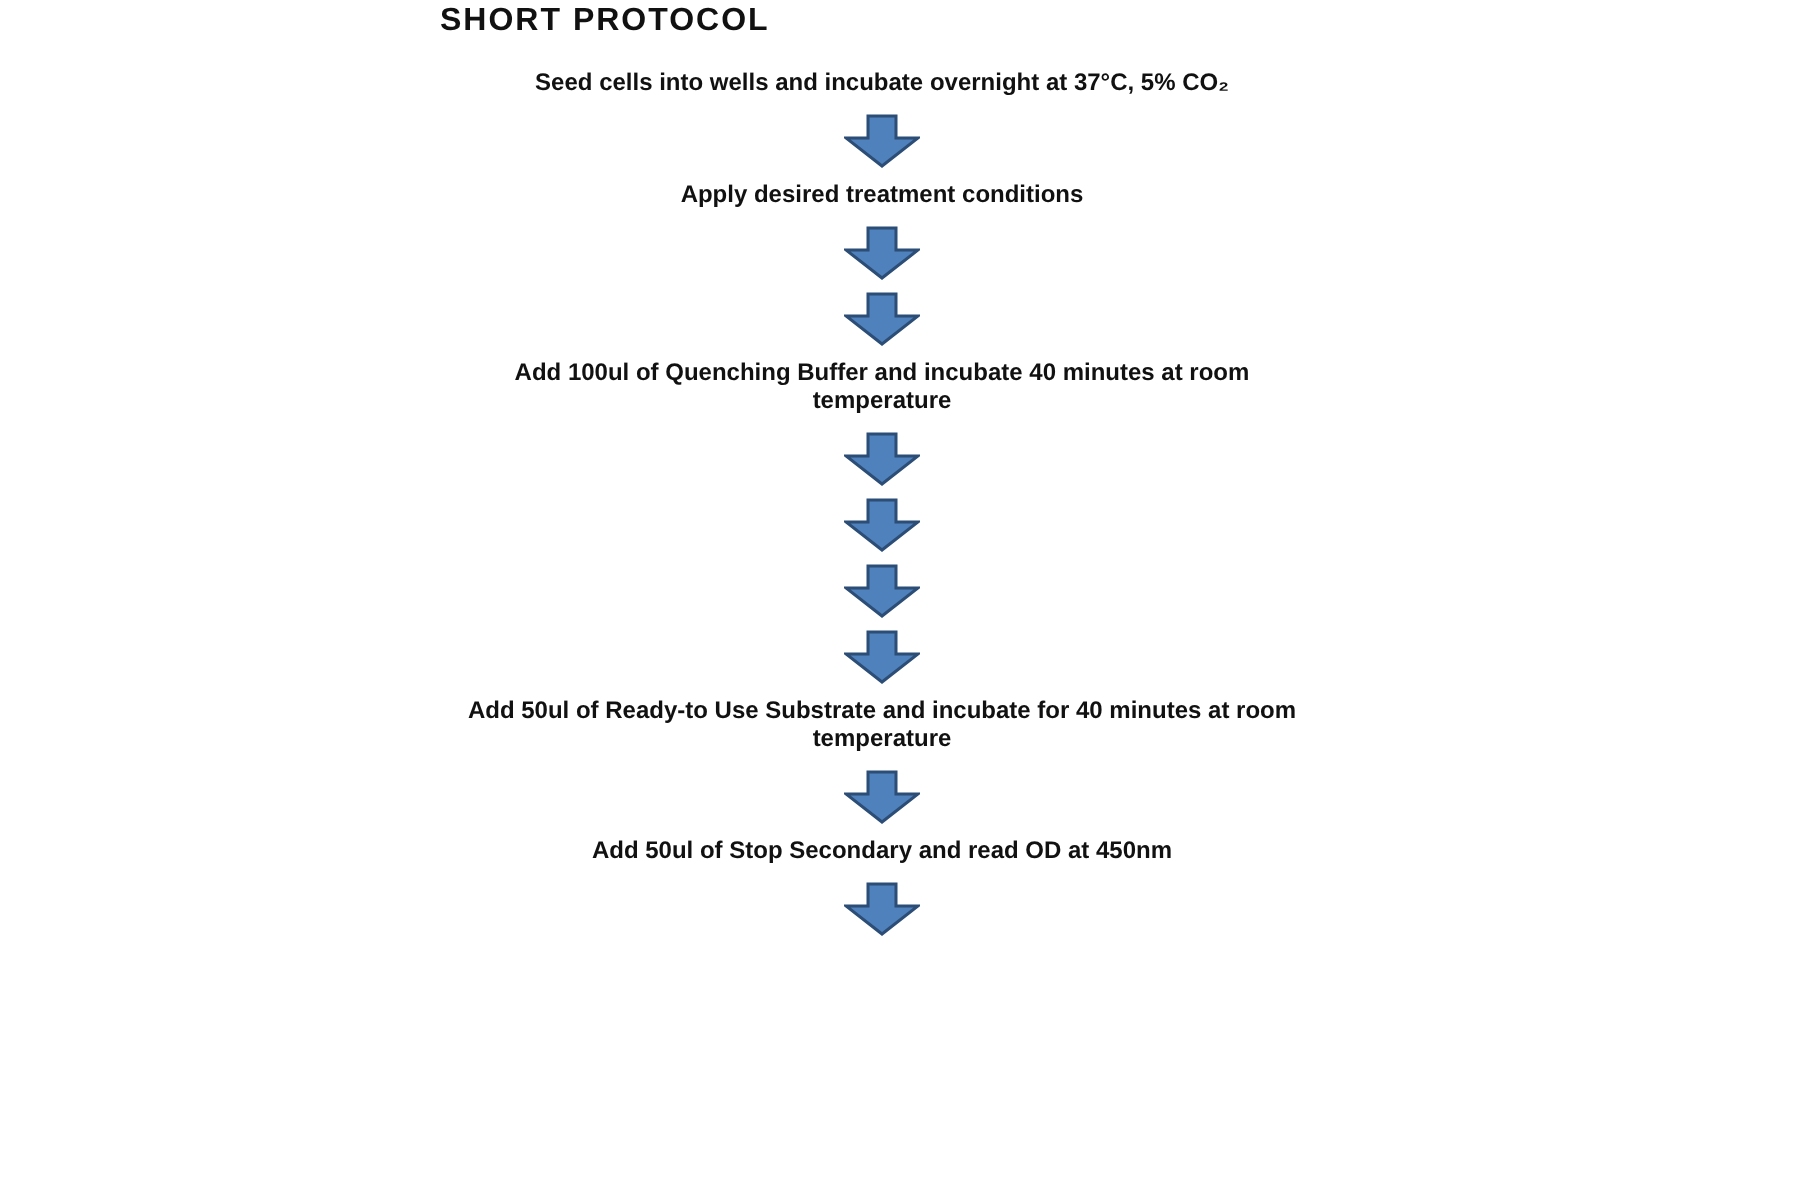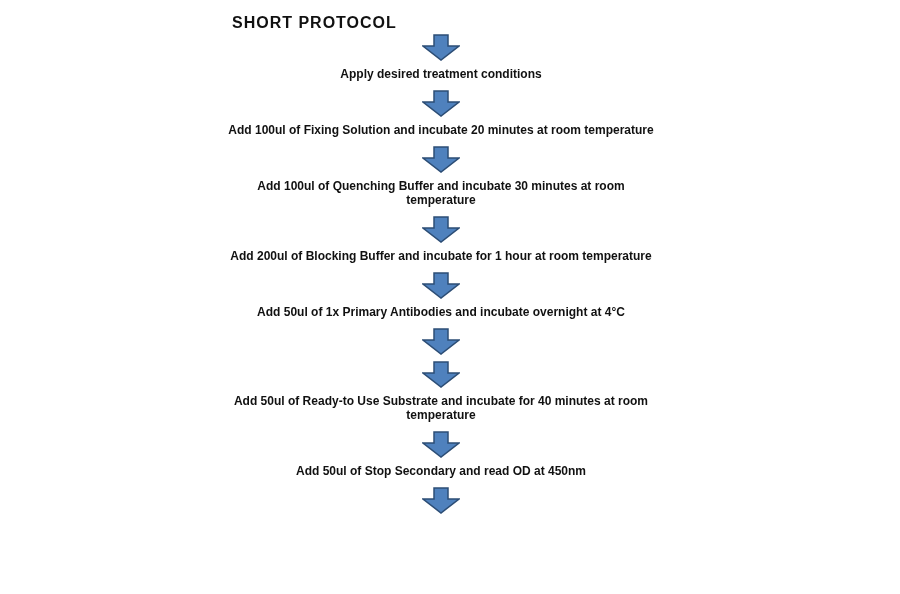--- a/index.html
+++ b/index.html
@@ -10,21 +10,21 @@
   }
   .canvas {
     position: relative;
     width: 900px; height: 594px;
     background: #ffffff;
     overflow: hidden;
   }
   .title {
     position: absolute;
     left: 220px; top: 2px;
-    margin: 12px;
+    margin: 0;
     font-size: 16px;
     font-weight: bold;
     letter-spacing: 1px;
     color: var(--text, #111);
   }
   .flow {
     position: absolute;
     left: 161px; top: 34px;
     width: 560px;
     display: flex;
@@ -53,46 +53,44 @@
     stroke-linejoin: miter;
   }
 </style>
 </head>
 <body>
 
 <div class="canvas">
   <h1 class="title">SHORT PROTOCOL</h1>
 
   <div class="flow">
+    <div class="step">Seed cells into wells and incubate overnight at 37°C, 5% CO₂</div>
     <svg class="arrow" viewBox="0 0 38 27" aria-hidden="true">
         <polygon points="12,1 26,1 26,12 37,12 19,26 1,12 12,12"></polygon>
       </svg>
 
     <div class="step">Apply desired treatment conditions</div>
     <svg class="arrow" viewBox="0 0 38 27" aria-hidden="true">
         <polygon points="12,1 26,1 26,12 37,12 19,26 1,12 12,12"></polygon>
       </svg>
 
-    <div class="step">Add 100ul of Fixing Solution and incubate 20 minutes at room temperature</div>
     <svg class="arrow" viewBox="0 0 38 27" aria-hidden="true">
         <polygon points="12,1 26,1 26,12 37,12 19,26 1,12 12,12"></polygon>
       </svg>
 
-    <div class="step">Add 100ul of Quenching Buffer and incubate 30 minutes at room
+    <div class="step">Add 100ul of Quenching Buffer and incubate 40 minutes at room
 temperature</div>
     <svg class="arrow" viewBox="0 0 38 27" aria-hidden="true">
         <polygon points="12,1 26,1 26,12 37,12 19,26 1,12 12,12"></polygon>
       </svg>
 
-    <div class="step">Add 200ul of Blocking Buffer and incubate for 1 hour at room temperature</div>
     <svg class="arrow" viewBox="0 0 38 27" aria-hidden="true">
         <polygon points="12,1 26,1 26,12 37,12 19,26 1,12 12,12"></polygon>
       </svg>
 
-    <div class="step">Add 50ul of 1x Primary Antibodies and incubate overnight at 4°C</div>
     <svg class="arrow" viewBox="0 0 38 27" aria-hidden="true">
         <polygon points="12,1 26,1 26,12 37,12 19,26 1,12 12,12"></polygon>
       </svg>
 
     <svg class="arrow" viewBox="0 0 38 27" aria-hidden="true">
         <polygon points="12,1 26,1 26,12 37,12 19,26 1,12 12,12"></polygon>
       </svg>
 
     <div class="step">Add 50ul of Ready-to Use Substrate and incubate for 40 minutes at room
 temperature</div>

